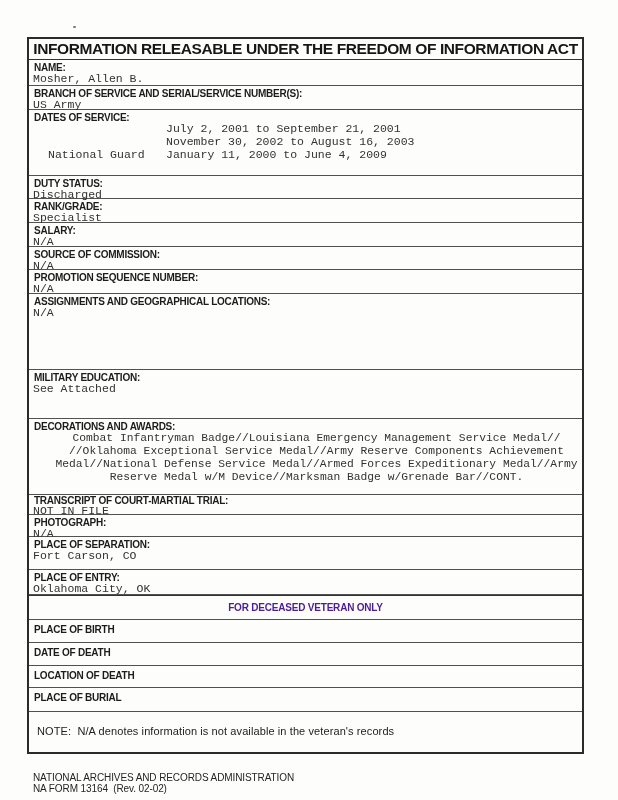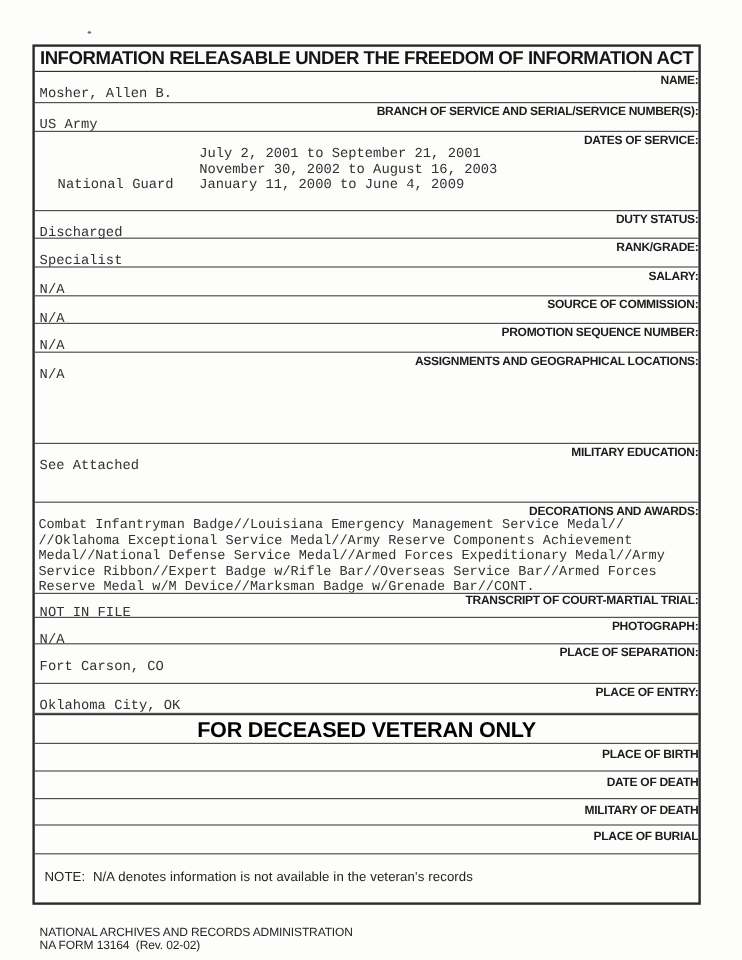--- a/index.html
+++ b/index.html
@@ -47,23 +47,22 @@
     color: #161616;
     border-bottom: 1px solid #333;
     white-space: nowrap;
   }
   .lbl {
     font-size: 10px;
     font-weight: bold;
     letter-spacing: -0.25px;
     color: #1c1c1c;
     line-height: 11px;
-    padding: 2px 0 0 17px;
+    padding: 2px 0 0 5px;
     white-space: nowrap;
-    text-align: right;
   }
   .val {
     font-family: "Liberation Mono", monospace;
     font-size: 11.5px;
     line-height: 12px;
     color: #323232;
     padding-left: 4px;
     white-space: pre;
   }
   .periods {
@@ -74,38 +73,39 @@
   .period-line {
     display: grid;
     grid-template-columns: 118px 1fr;
     font-family: Liberation Mono, monospace;
     font-size: 11.5px;
     line-height: 12.8px;
     color: #323232;
     white-space: pre;
   }
   .deco-lines {
-    padding-left: 3px;
+    padding-left: 22px;
+    text-align: center;
   }
   .deco-lines div {
     font-family: "Liberation Mono", monospace;
     font-size: 11.3px;
     line-height: 12.9px;
     color: #323232;
     white-space: nowrap;
   }
   .section-header-row {
     height: 25px;
     border-top: 1px solid #333;
     text-align: center;
     font-weight: bold;
-    font-size: 18px;
+    font-size: 10px;
     line-height: 24px;
     letter-spacing: -0.2px;
-    color: #000000;
+    color: #4c1d95;
   }
   .deceased-row .lbl { padding-top: 4px; }
   .note-row {
     height: 40px;
     font-size: 11px;
     color: #222;
     padding: 13px 0 0 8px;
     box-sizing: border-box;
     white-space: pre;
     letter-spacing: 0.1px;
@@ -195,21 +195,20 @@
     <div class="lbl">MILITARY EDUCATION:</div>
     <div class="val">See Attached</div>
   </div>
 
   <div class="row" style="height:76px; overflow:hidden;">
     <div class="lbl">DECORATIONS AND AWARDS:</div>
     <div class="deco-lines">
       <div>Combat Infantryman Badge//Louisiana Emergency Management Service Medal//</div>
       <div>//Oklahoma Exceptional Service Medal//Army Reserve Components Achievement</div>
       <div>Medal//National Defense Service Medal//Armed Forces Expeditionary Medal//Army</div>
-      <div>Service Ribbon//Expert Badge w/Rifle Bar//Overseas Service Bar//Armed Forces</div>
       <div>Reserve Medal w/M Device//Marksman Badge w/Grenade Bar//CONT.</div>
     </div>
   </div>
 
   <div class="row" style="height:20px; overflow:hidden;">
     <div class="lbl" style="padding-top:1px; line-height:10px;">TRANSCRIPT OF COURT-MARTIAL TRIAL:</div>
     <div class="val" style="line-height:10px;">NOT IN FILE</div>
   </div>
 
   <div class="row" style="height:22px">
@@ -233,21 +232,21 @@
     <div class="lbl">PLACE OF BIRTH</div>
     <div class="val"></div>
   </div>
 
   <div class="row deceased-row" style="height:23px">
     <div class="lbl">DATE OF DEATH</div>
     <div class="val"></div>
   </div>
 
   <div class="row deceased-row" style="height:22px">
-    <div class="lbl">MILITARY OF DEATH</div>
+    <div class="lbl">LOCATION OF DEATH</div>
     <div class="val"></div>
   </div>
 
   <div class="row deceased-row" style="height:24px">
     <div class="lbl">PLACE OF BURIAL</div>
     <div class="val"></div>
   </div>
 
   <div class="row note-row">NOTE:  N/A denotes information is not available in the veteran's records</div>
 

